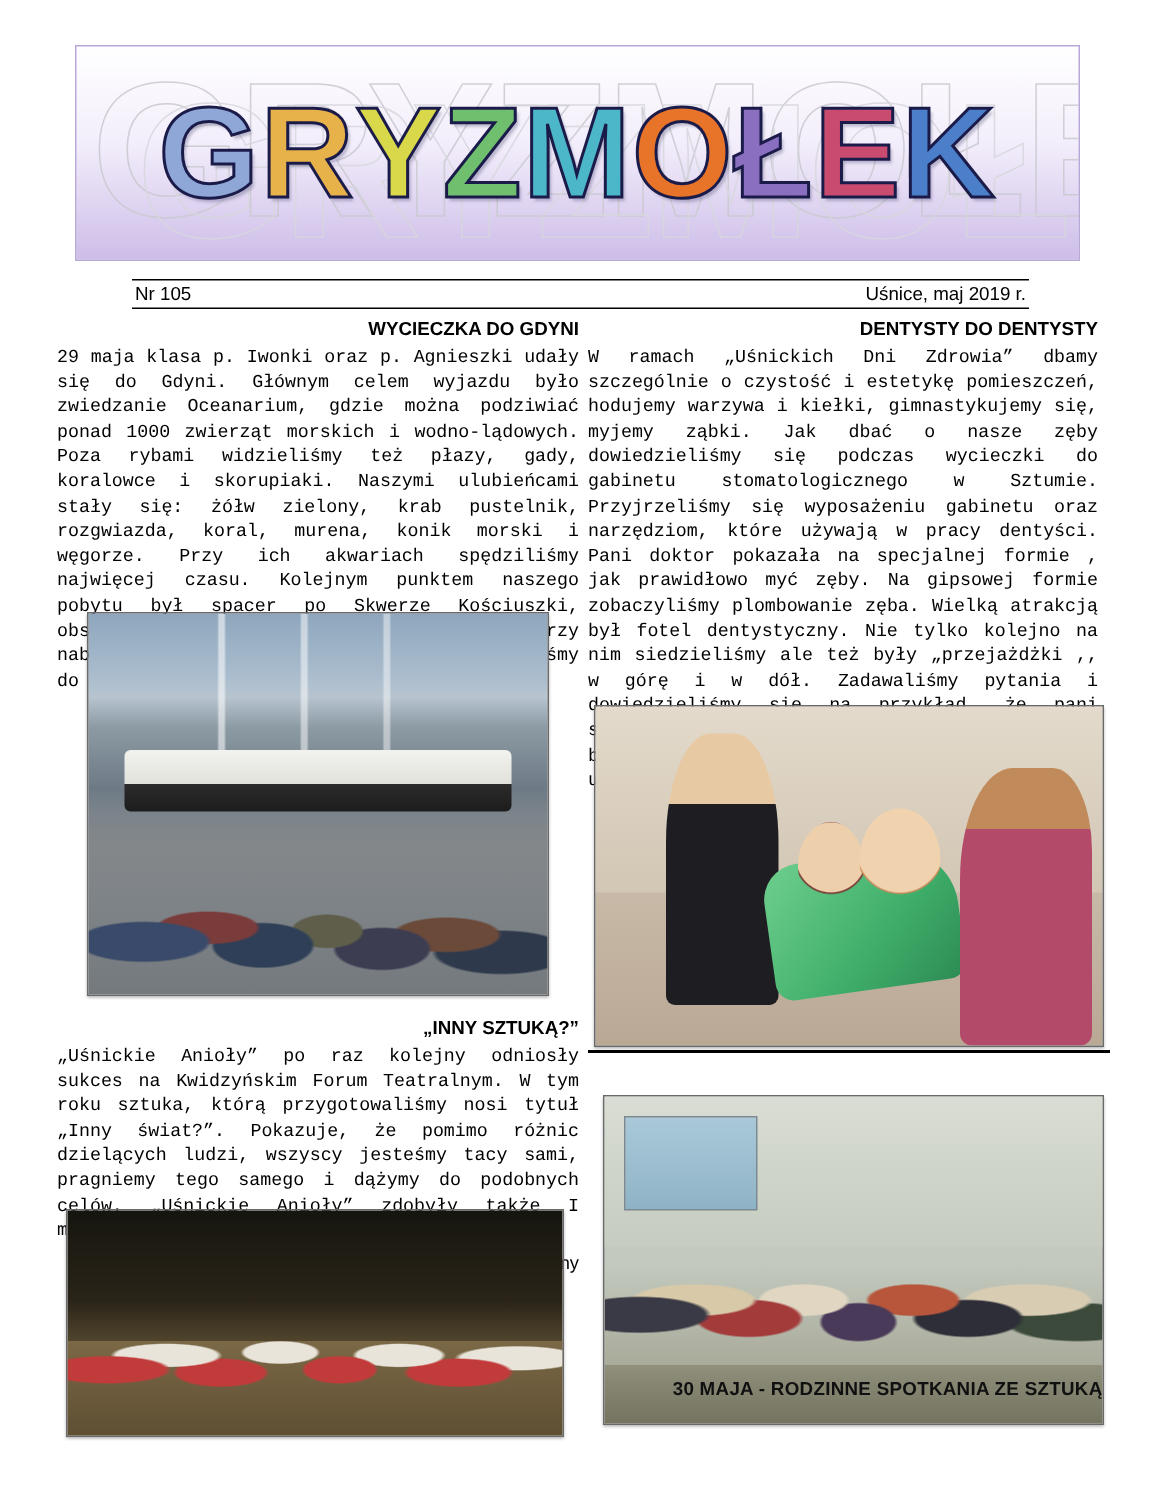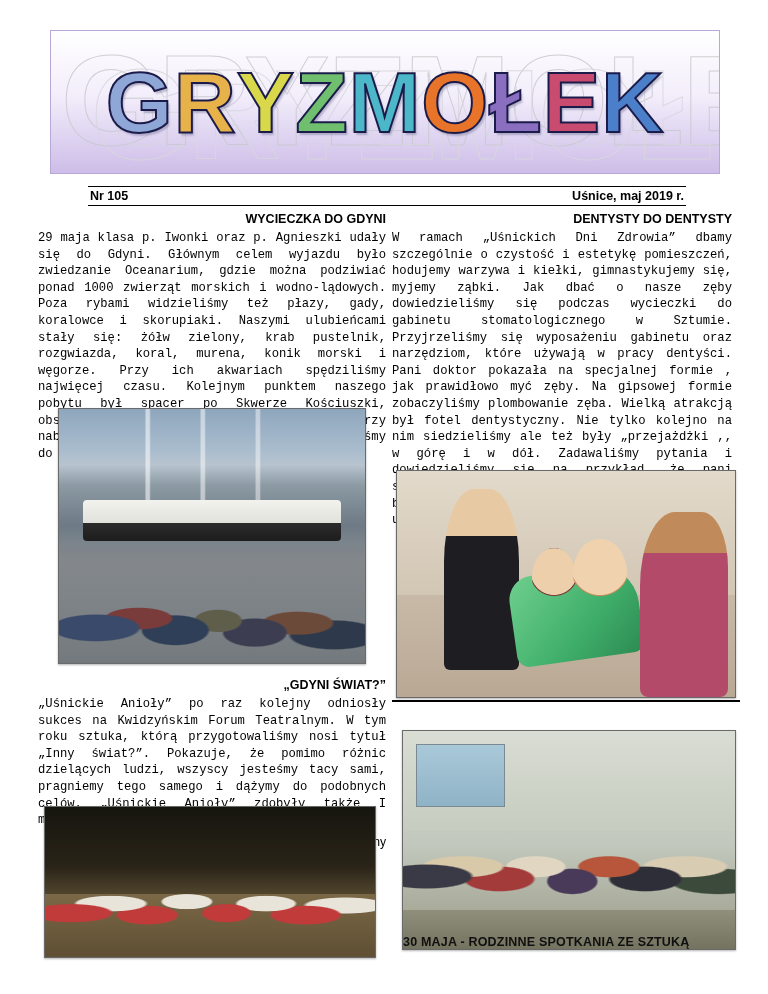--- a/index.html
+++ b/index.html
@@ -91,21 +91,21 @@
     top: 186px;
     width: 598px;
     border-top: 1px solid #000;
     border-bottom: 1px solid #000;
     height: 20px;
     display: flex;
     align-items: center;
     justify-content: space-between;
     font-family: "Liberation Sans", sans-serif;
     font-size: 12.5px;
-    font-weight: bold;
+    font-weight: normal;
     padding: 0 2px;
     box-sizing: border-box;
   }
 
   
   .col-left {
     position: absolute;
     left: 38px;
     top: 212px;
     width: 348px;
@@ -156,23 +156,23 @@
   
   .photo {
     position: absolute;
     border: 1px solid #6a6a6a;
     overflow: hidden;
     box-shadow: 0 1px 2px rgba(0,0,0,0.3);
   }
   .ph-caption {
     position: absolute;
     left: 0;
-    bottom: 0;
+    bottom: 16px;
     width: 100%;
-    text-align: left;
+    text-align: right;
     font-family: "Liberation Sans", sans-serif;
     font-weight: bold;
     font-size: 12.5px;
     color: #101010;
     letter-spacing: 0.2px;
   }
 
   
   #photo-gdynia {
     left: 58px;
@@ -359,21 +359,21 @@
     <div class="d-woman"></div>
     <div class="d-chair"></div>
     <div class="d-kid2"></div>
     <div class="d-kid"></div>
     <div class="d-doc"></div>
   </div>
 
   <div class="rule"></div>
 
   <div class="col-left-2">
-    <div class="art-title">„GDYNI ŚWIAT?”</div>
+    <div class="art-title">„INNY SZTUKĄ?”</div>
     <div class="art-body">„Uśnickie Anioły” po raz kolejny odniosły sukces na Kwidzyńskim Forum Teatralnym. W tym roku sztuka, którą przygotowaliśmy nosi tytuł „Inny świat?”. Pokazuje, że pomimo różnic dzielących ludzi, wszyscy jesteśmy tacy sami, pragniemy tego samego i dążymy do podobnych celów. „Uśnickie Anioły” zdobyły także I miejsce za przygotowanie plakatu.</div>
     <div class="signature">Jola Masny</div>
   </div>
 
   <div class="photo" id="photo-theatre">
     <div class="t-floor"></div>
     <div class="t-kids"></div>
   </div>
 
   <div class="photo" id="photo-gym">

